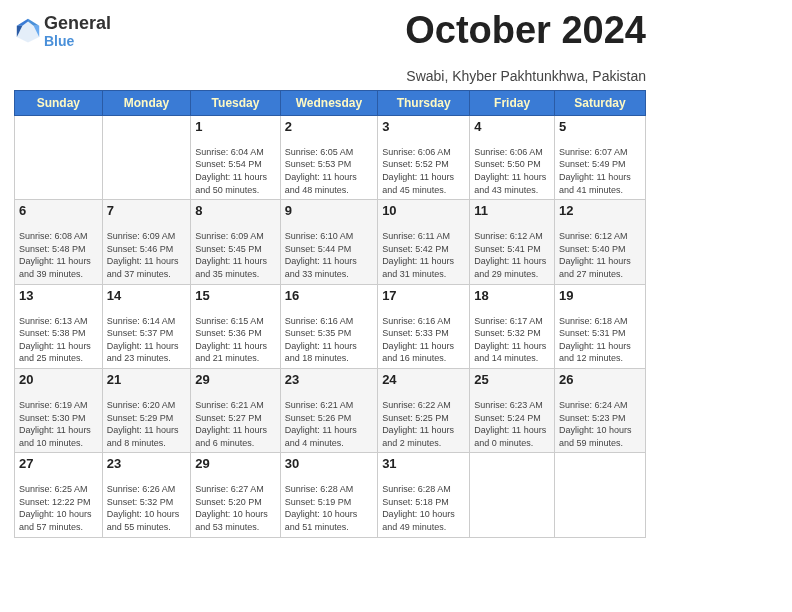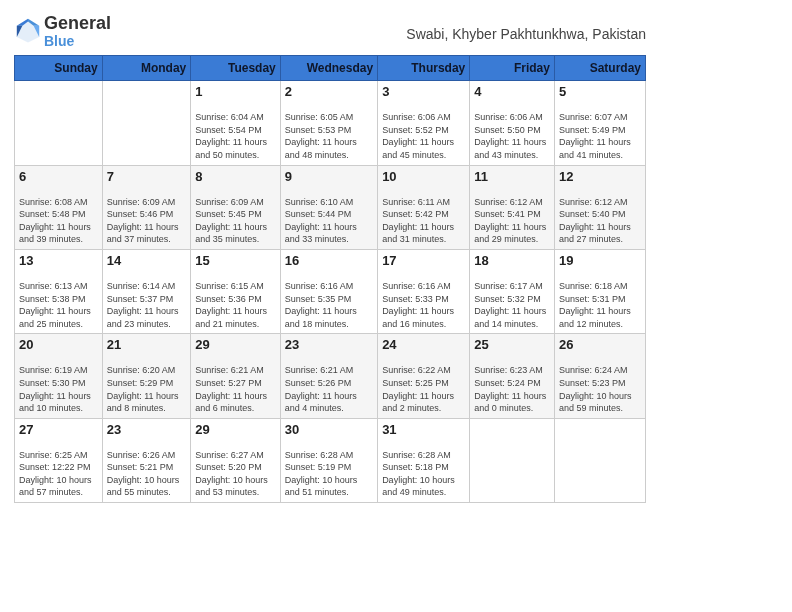--- a/index.html
+++ b/index.html
@@ -62,25 +62,25 @@
       color: #444;
       margin-top: 16px;
     }
     .calendar {
       width: 100%;
       border-collapse: collapse;
       margin-top: 4px;
     }
     .calendar th {
       background: #3a7bd5;
-      color: #0f172a;
+      color: #fef9c3;
       font-size: 12px;
       font-weight: bold;
       padding: 5px 4px;
-      text-align: right;
+      text-align: center;
       border: 1px solid #2a5ba5;
     }
     .calendar td {
       vertical-align: top;
       border: 1px solid #ccc;
       padding: 3px 4px;
       width: 113px;
       min-height: 80px;
       font-size: 9.5px;
       color: #333;
@@ -120,20 +120,21 @@
         <polygon points="20,4 20,8 12,14 4,14" fill="#3a7bd5"></polygon>
         <polygon points="4,14 12,14 4,30" fill="#2a5ba5"></polygon>
         <polygon points="36,14 36,30 28,14" fill="#6aaaf0"></polygon>
       </svg>
       <div class="logo-text">
         <span class="logo-general">General</span>
         <span class="logo-blue">Blue</span>
       </div>
     </div>
     <div class="title-block">
+      <div class="month-title">October 2024</div>
       <div class="subtitle">Swabi, Khyber Pakhtunkhwa, Pakistan</div>
     </div>
   </div>
 
   <table class="calendar">
     <thead>
       <tr>
         <th>Sunday</th>
         <th>Monday</th>
         <th>Tuesday</th>
@@ -313,21 +314,21 @@
         <tr>
           <td>
             <div class="day-number">27</div>
             <div class="day-info">Sunrise: 6:25 AM
 Sunset: 12:22 PM
 Daylight: 10 hours and 57 minutes.</div>
           </td>
           <td>
             <div class="day-number">23</div>
             <div class="day-info">Sunrise: 6:26 AM
-Sunset: 5:21 PM
+Sunset: 5:32 PM
 Daylight: 10 hours and 55 minutes.</div>
           </td>
           <td>
             <div class="day-number">29</div>
             <div class="day-info">Sunrise: 6:27 AM
 Sunset: 5:20 PM
 Daylight: 10 hours and 53 minutes.</div>
           </td>
           <td>
             <div class="day-number">30</div>

